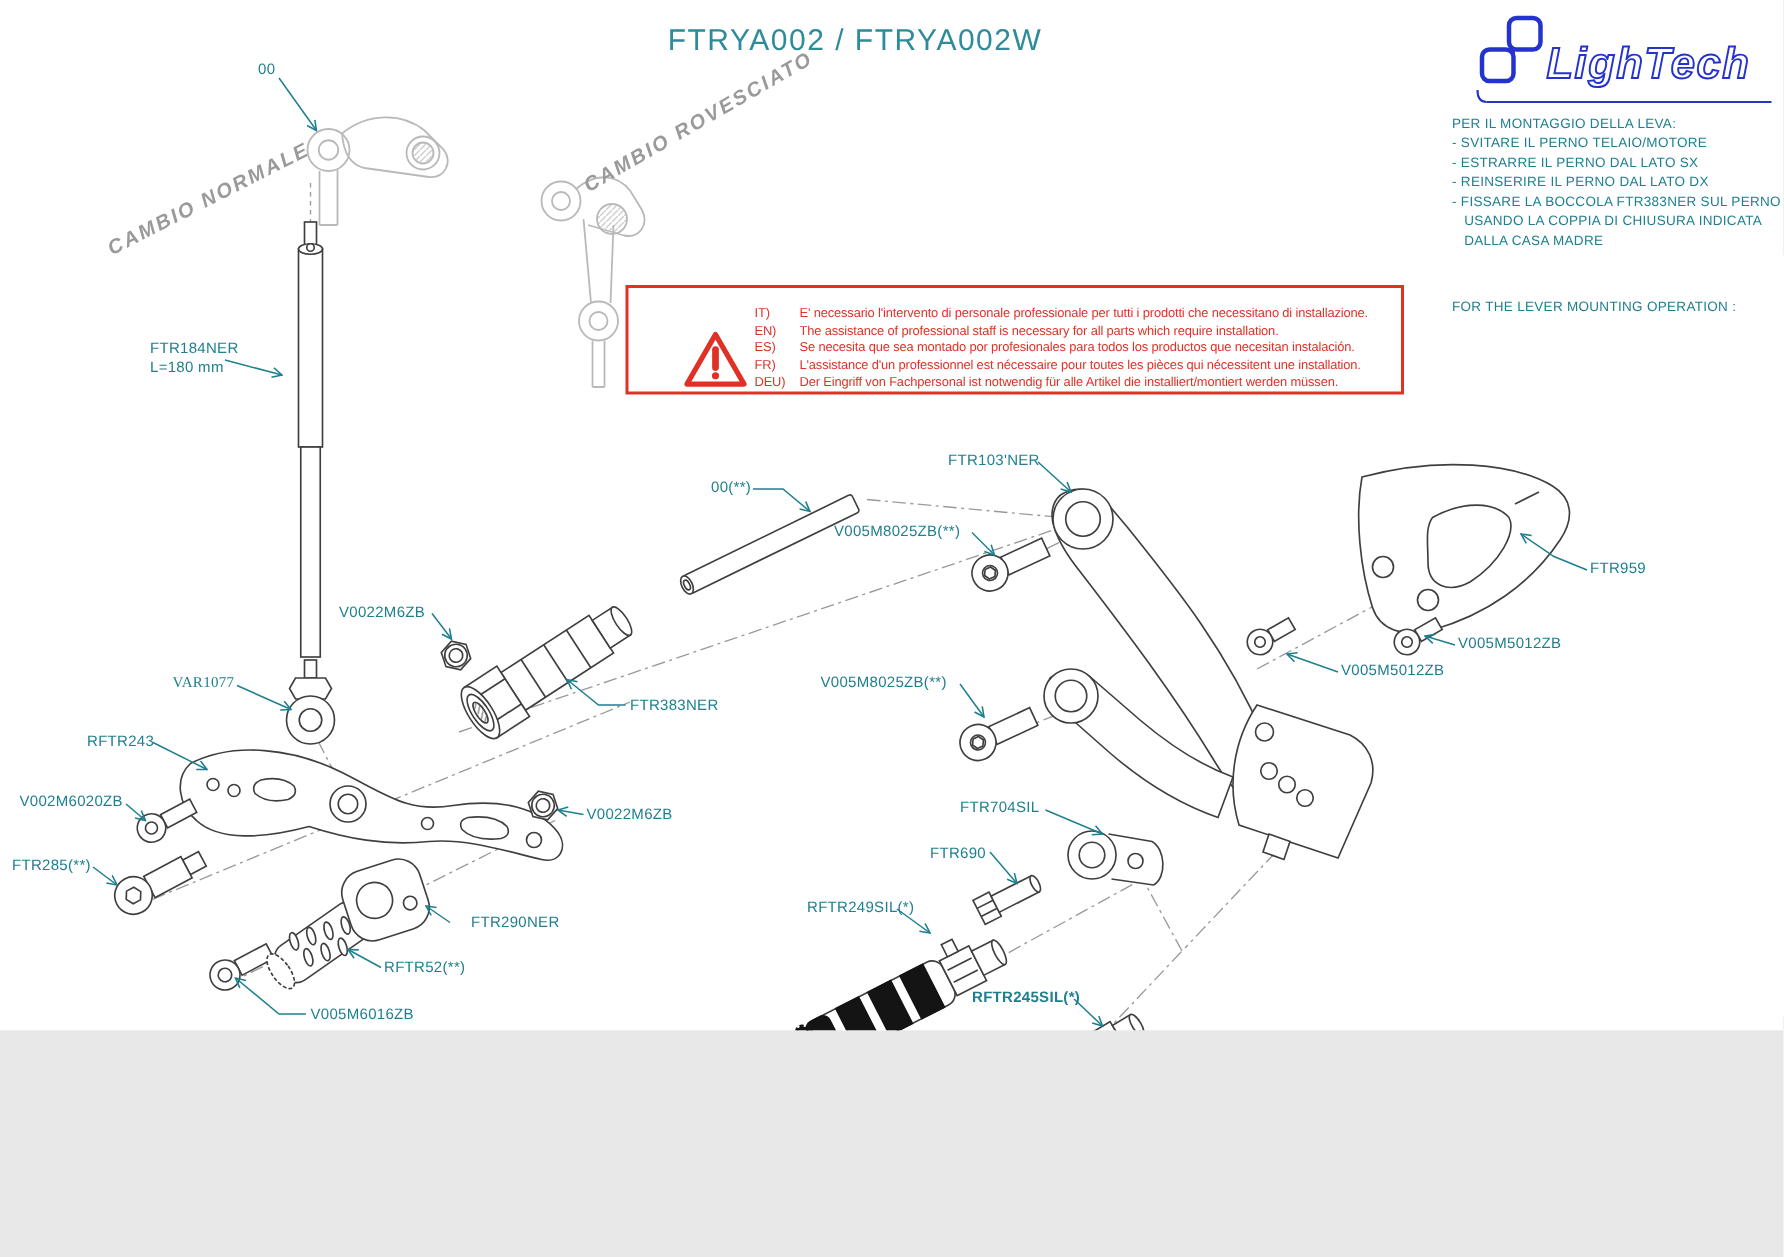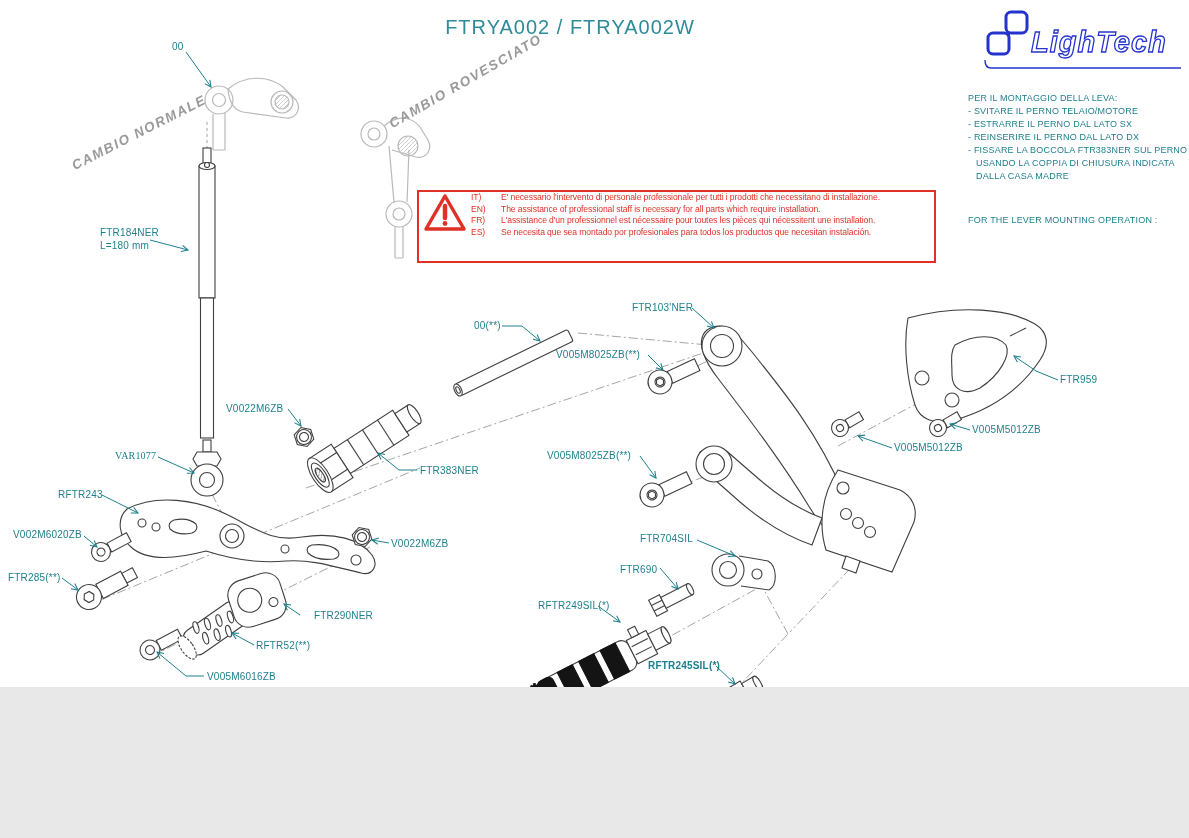--- a/index.html
+++ b/index.html
@@ -6,27 +6,27 @@
   #sheet{position:relative;width:1189px;height:687px;background:#fff;overflow:hidden;
          font-family:"Liberation Sans",sans-serif;}
   
   .page-title{position:absolute;left:440px;top:16px;width:260px;text-align:center;
     color:#2e8b9a;font-size:20px;letter-spacing:1px;font-weight:400;white-space:nowrap;}
   
   .logo-box{position:absolute;right:6px;top:6px;width:202px;height:66px;}
   
   .instr{position:absolute;left:968px;width:218px;color:#1e7f8e;
     font-size:9px;line-height:13px;letter-spacing:.2px;}
-  .instr .instr-heading{white-space:pre;margin-top:16px;}
+  .instr .instr-heading{white-space:pre;}
   .instr .instr-line{white-space:pre;}
   #instr-it{top:76px;}
   #instr-en{top:198px;}
   
   .warn-box{position:absolute;left:417px;top:190px;width:519px;height:73px;
-    border:2px solid #e03127;display:flex;align-items:flex-start;box-sizing:border-box;background:#fff;}
+    border:2px solid #e03127;display:flex;align-items:flex-end;box-sizing:border-box;background:#fff;padding-left:32px;}
   .warn-tri{flex:0 0 52px;display:flex;justify-content:center;}
   .warn-rows{flex:1;padding-right:4px;}
   .warn-row{display:flex;color:#e03127;font-size:8.6px;line-height:11.6px;letter-spacing:-.1px;}
   .warn-code{flex:0 0 30px;}
   .warn-text{flex:1;white-space:nowrap;overflow:hidden;}
   
   .part-label{position:absolute;color:#1e7f8e;font-size:10px;line-height:11px;
     letter-spacing:.2px;white-space:nowrap;}
   .annot{position:absolute;color:#9a9a9a;font-style:italic;font-weight:700;
     font-size:13.5px;letter-spacing:1.6px;white-space:nowrap;transform-origin:left bottom;}
@@ -102,29 +102,33 @@
           <span class="warn-code">IT)</span>
           <span class="warn-text">E' necessario l'intervento di personale professionale per tutti i prodotti che necessitano di installazione.</span>
         </div>
 
         <div class="warn-row">
           <span class="warn-code">EN)</span>
           <span class="warn-text">The assistance of professional staff is necessary for all parts which require installation.</span>
         </div>
 
         <div class="warn-row">
+          <span class="warn-code">ES)</span>
+          <span class="warn-text">Se necesita que sea montado por profesionales para todos los productos que necesitan instalación.</span>
+        </div>
+
+        <div class="warn-row">
           <span class="warn-code">FR)</span>
           <span class="warn-text">L'assistance d'un professionnel est nécessaire pour toutes les pièces qui nécessitent une installation.</span>
         </div>
 
         <div class="warn-row">
-          <span class="warn-code">ES)</span>
-          <span class="warn-text">Se necesita que sea montado por profesionales para todos los productos que necesitan instalación.</span>
+          <span class="warn-code">DEU)</span>
+          <span class="warn-text">Der Eingriff von Fachpersonal ist notwendig  für alle Artikel die installiert/montiert werden müssen.</span>
         </div>
-
       </div>
   </div>
 
   <svg class="diagram" width="1189" height="838" viewBox="0 0 1189 838">
     <defs>
       <pattern id="hatchL" width="4" height="4" patternUnits="userSpaceOnUse">
         <path d="M0,4 L4,0" stroke="#cfcfcf" stroke-width="1"></path>
       </pattern>
       <pattern id="hatchD" width="4" height="4" patternUnits="userSpaceOnUse">
         <path d="M0,4 L4,0" stroke="#8a8a8a" stroke-width="1"></path>

